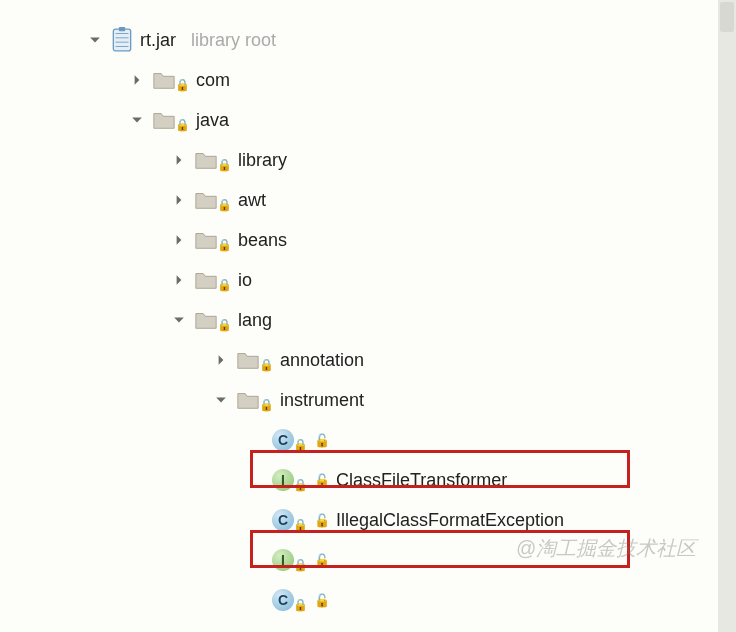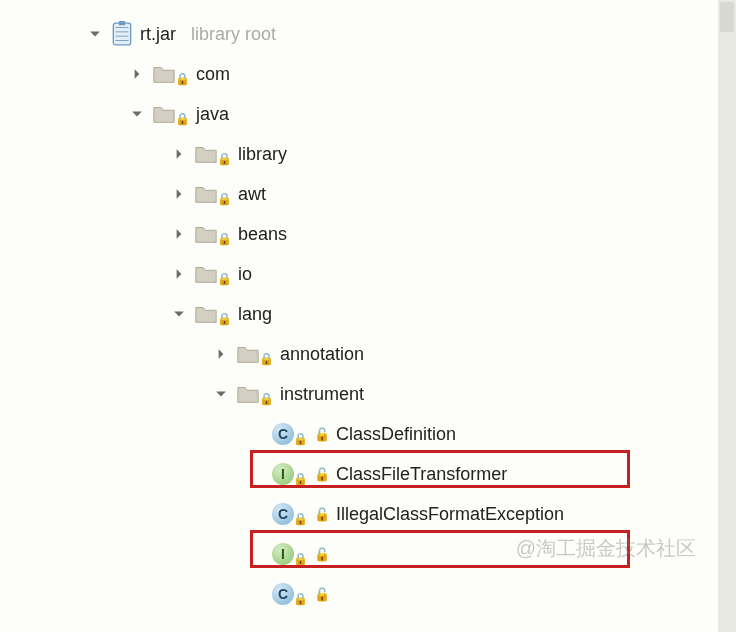--- a/index.html
+++ b/index.html
@@ -22,21 +22,21 @@
       background: #e8e8e3;
     }
     .scroll-thumb {
       width: 14px;
       height: 30px;
       background: #d8d8d2;
       margin: 2px auto;
       border-radius: 2px;
     }
     .tree {
-      padding: 14px 0 0 10px;
+      padding: 20px 0 0 10px;
     }
     .row {
       display: flex;
       align-items: center;
       height: 40px;
       gap: 6px;
       cursor: pointer;
       white-space: nowrap;
     }
     .indent { display: inline-block; }
@@ -77,20 +77,21 @@
       position: absolute;
       pointer-events: none;
     }
     .watermark {
       position: absolute;
       right: 40px;
       bottom: 70px;
       font-size: 20px;
       color: rgba(120,120,120,0.4);
       pointer-events: none;
+      font-style: italic;
     }
   </style>
 </head>
 <body>
 
 <div class="tree">
 
   <div class="row">
     <span class="indent" style="width:70px"></span>
     <span class="disclosure">
@@ -251,21 +252,20 @@
     </span>
     <span class="lock-badge">🔒</span>
     <span class="label">instrument</span>
   </div>
 
   <div class="row">
     <span class="indent" style="width:256px"></span>
     <span class="class-icon">C</span>
     <span class="lock-badge">🔒</span>
     <span class="green-lock">🔓</span>
-    <span class="label">ClassDefinition</span>
   </div>
 
   <div class="row">
     <span class="indent" style="width:256px"></span>
     <span class="interface-icon">I</span>
     <span class="lock-badge">🔒</span>
     <span class="green-lock">🔓</span>
     <span class="label">ClassFileTransformer</span>
   </div>
 

